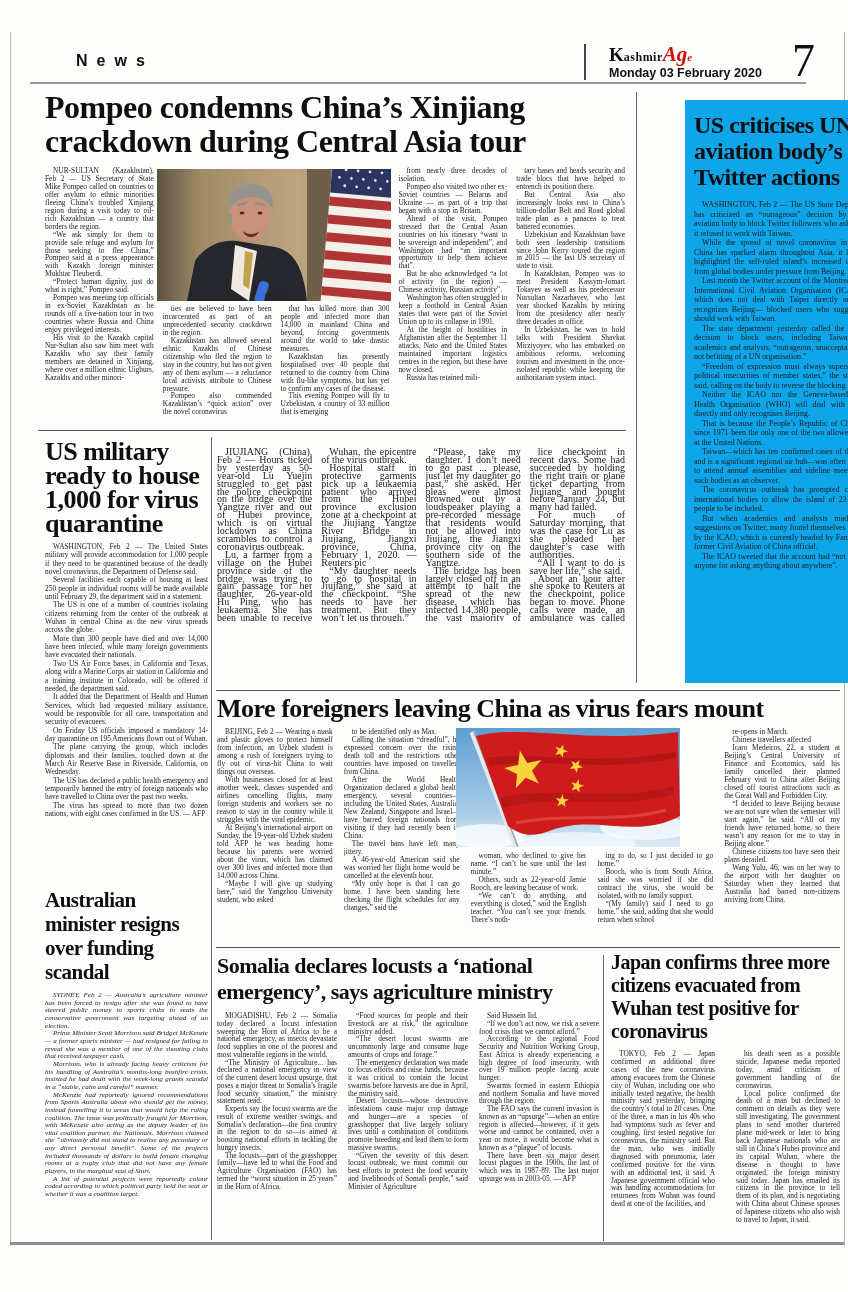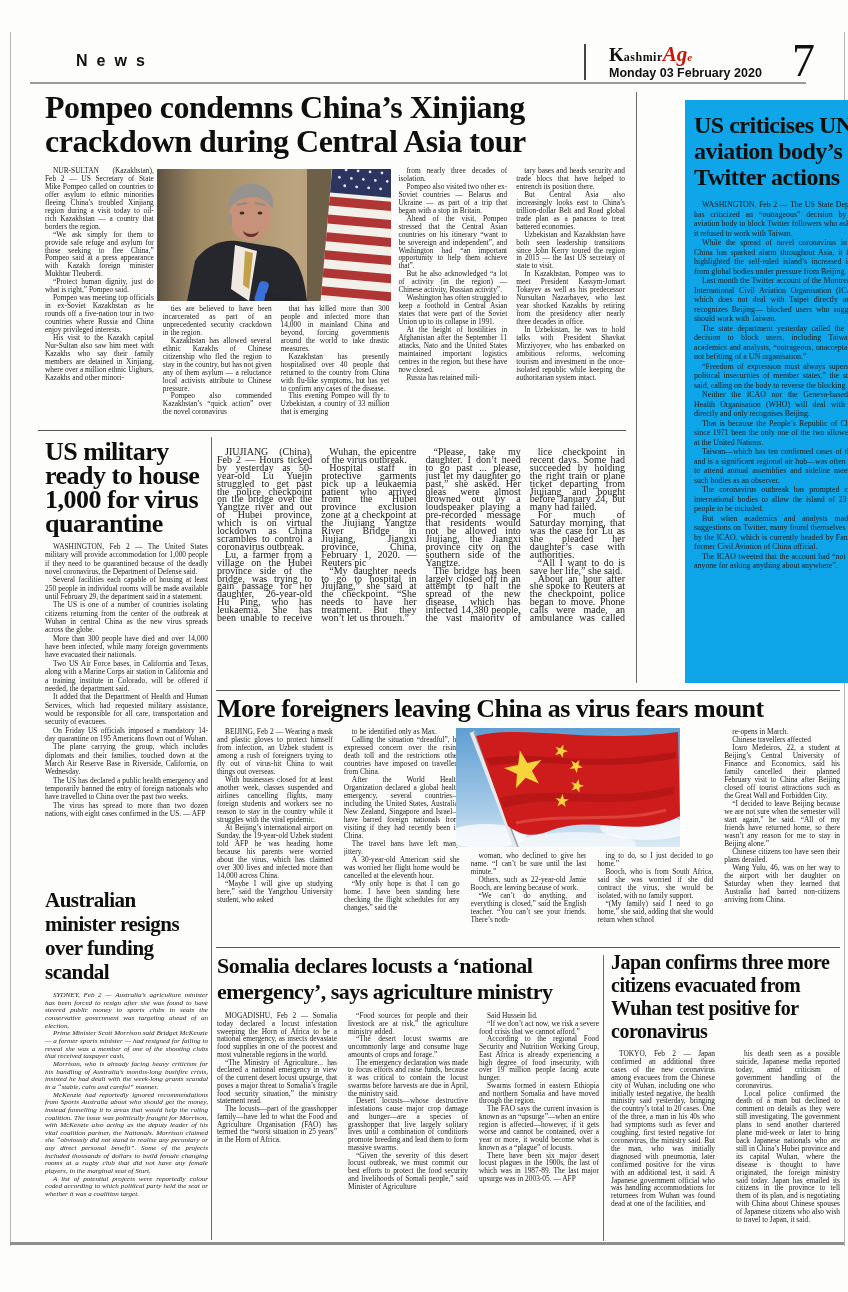--- a/index.html
+++ b/index.html
@@ -272,21 +272,21 @@
           <p class="para">BEIJING, Feb 2 — Wearing a mask and plastic gloves to protect himself from infection, an Uzbek student is among a rush of foreigners trying to fly out of virus-hit China to wait things out overseas.</p>
           <p class="para">With businesses closed for at least another week, classes suspended and airlines cancelling flights, many foreign students and workers see no reason to stay in the country while it struggles with the viral epidemic.</p>
           <p class="para">At Beijing’s international airport on Sunday, the 19-year-old Uzbek student told AFP he was heading home because his parents were worried about the virus, which has claimed over 300 lives and infected more than 14,000 across China.</p>
           <p class="para">“Maybe I will give up studying here,” said the Yangzhou University student, who asked</p>
         </div>
       <div class="ncol">
           <p class="para">to be identified only as Max.</p>
           <p class="para">Calling the situation “dreadful”, he expressed concern over the rising death toll and the restrictions other countries have imposed on travellers from China.</p>
           <p class="para">After the World Health Organization declared a global health emergency, several countries—including the United States, Australia, New Zealand, Singapore and Israel— have barred foreign nationals from visiting if they had recently been in China.</p>
           <p class="para">The travel bans have left many jittery.</p>
-          <p class="para">A 30-year-old American said she was worried her flight home would be cancelled at the eleventh hour.</p>
+          <p class="para">A 46-year-old American said she was worried her flight home would be cancelled at the eleventh hour.</p>
           <p class="para">“My only hope is that I can go home. I have been standing here checking the flight schedules for any changes,” said the</p>
         </div>
       <div class="ncol pad-flag">
           <p class="para">woman, who declined to give her name. “I can’t be sure until the last minute.”</p>
           <p class="para">Others, such as 22-year-old Jamie Booch, are leaving because of work.</p>
           <p class="para">“We can’t do anything, and everything is closed,” said the English teacher. “You can’t see your friends. There’s noth-</p>
         </div>
       <div class="ncol pad-flag">
           <p class="para">ing to do, so I just decided to go home.”</p>
           <p class="para">Booch, who is from South Africa, said she was worried if she did contract the virus, she would be isolated, with no family support.</p>
@@ -333,20 +333,21 @@
   </div>
 
   <div class="abs rule-thin" style="left:216px;top:947px;width:624px;"></div>
 
   <div class="abs" id="somalia-article">
     <div class="headline center" id="somalia-headline">Somalia declares locusts a ‘national emergency’, says agriculture ministry</div>
     <div class="body-cols" id="somalia-body">
       <div class="ncol">
           <p class="para">MOGADISHU, Feb 2 — Somalia today declared a locust infestation sweeping the Horn of Africa to be a national emergency, as insects devastate food supplies in one of the poorest and most vulnerable regions in the world.</p>
           <p class="para">“The Ministry of Agriculture... has declared a national emergency in view of the current desert locust upsurge, that poses a major threat to Somalia’s fragile food security situation,” the ministry statement read.</p>
+          <p class="para">Experts say the locust swarms are the result of extreme weather swings, and Somalia’s declaration—the first country in the region to do so—is aimed at boosting national efforts in tackling the hungry insects.</p>
           <p class="para">The locusts—part of the grasshopper family—have led to what the Food and Agriculture Organisation (FAO) has termed the “worst situation in 25 years” in the Horn of Africa.</p>
         </div>
       <div class="ncol">
           <p class="para">“Food sources for people and their livestock are at risk,” the agriculture ministry added.</p>
           <p class="para">“The desert locust swarms are uncommonly large and consume huge amounts of crops and forage.”</p>
           <p class="para">The emergency declaration was made to focus efforts and raise funds, because it was critical to contain the locust swarms before harvests are due in April, the ministry said.</p>
           <p class="para">Desert locusts—whose destructive infestations cause major crop damage and hunger—are a species of grasshopper that live largely solitary lives until a combination of conditions promote breeding and lead them to form massive swarms.</p>
           <p class="para">“Given the severity of this desert locust outbreak, we must commit our best efforts to protect the food security and livelihoods of Somali people,” said Minister of Agriculture</p>
         </div>
       <div class="ncol">

